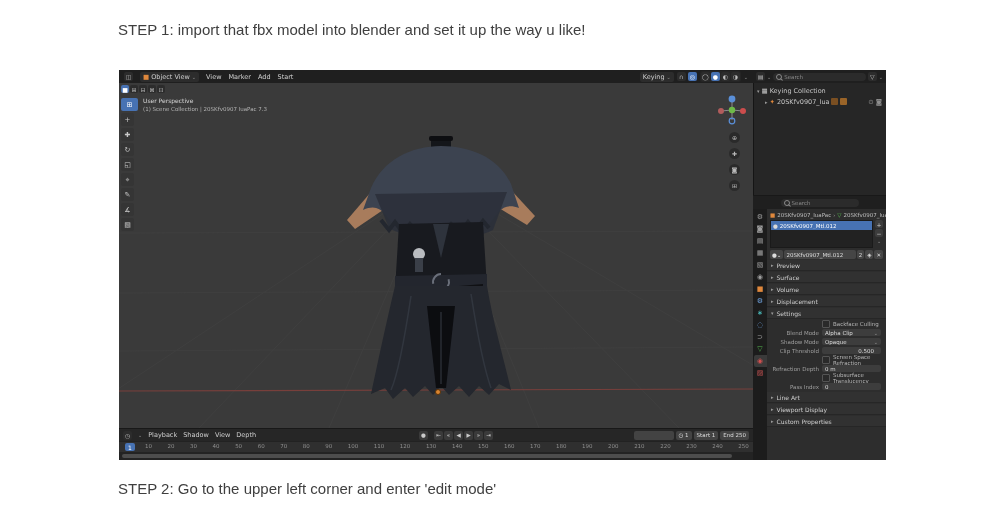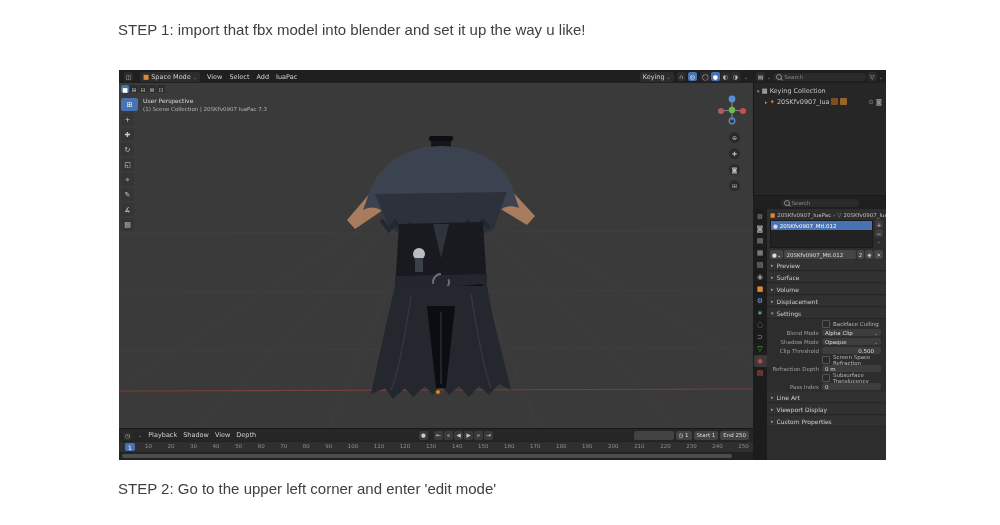--- a/index.html
+++ b/index.html
@@ -156,28 +156,28 @@
       <path d="M130,158 C136,196 142,230 150,252"></path>
       <path d="M100,176 L100,248"></path>
     </g>
   </svg>
   <div class="abs" style="left:316px;top:319px;width:4px;height:4px;border-radius:50%;background:#d88430;border:1px solid #5a3208;"></div>
 
   <div class="abs vh">
     <span class="mini">◫</span>
     <span class="pill">
       <span style="color:#e0883c;">■</span>
-      <span>Space Mode</span>
+      <span>Object View</span>
       <span class="arrow">⌄</span>
     </span>
     <span class="menus" id="vh-menus">
         <span>View</span>
-        <span>Select</span>
+        <span>Marker</span>
         <span>Add</span>
-        <span>IuaPac</span>
+        <span>Start</span>
       </span>
     <span class="vh-right">
       <span class="pill">
         <span>Keying</span>
         <span class="arrow">⌄</span>
       </span>
       <span id="snap-icons" style="display:flex;gap:2px;">
           <span class="mini">∩</span>
           <span class="mini on">◎</span>
         </span>

